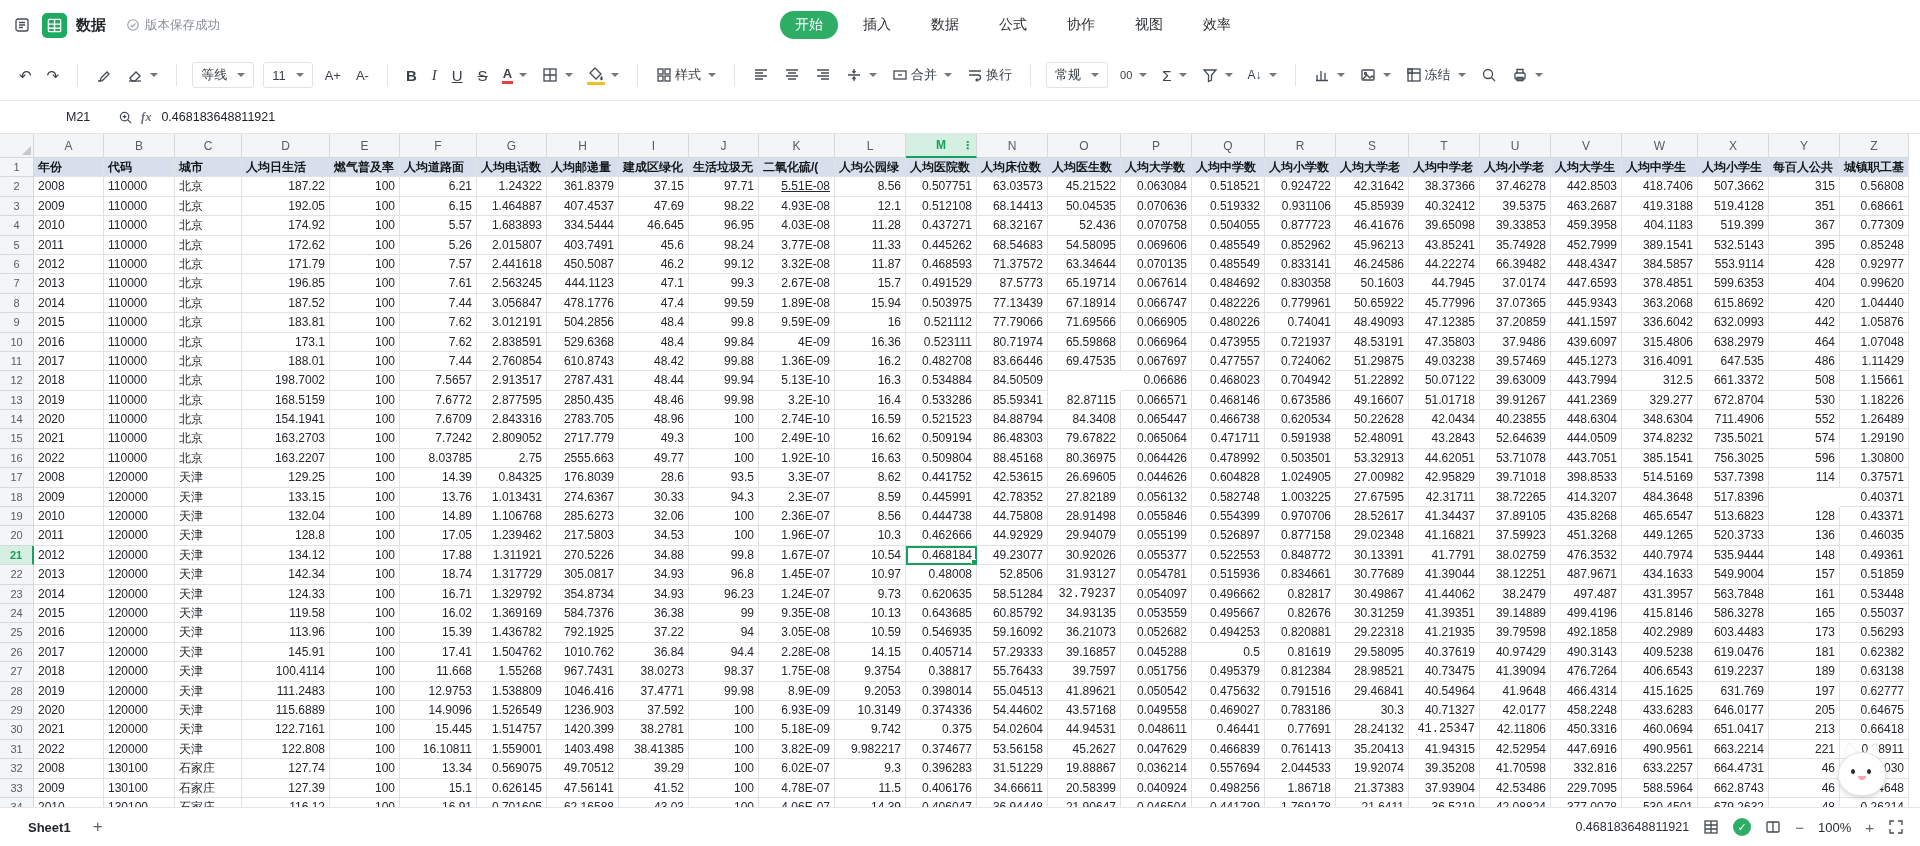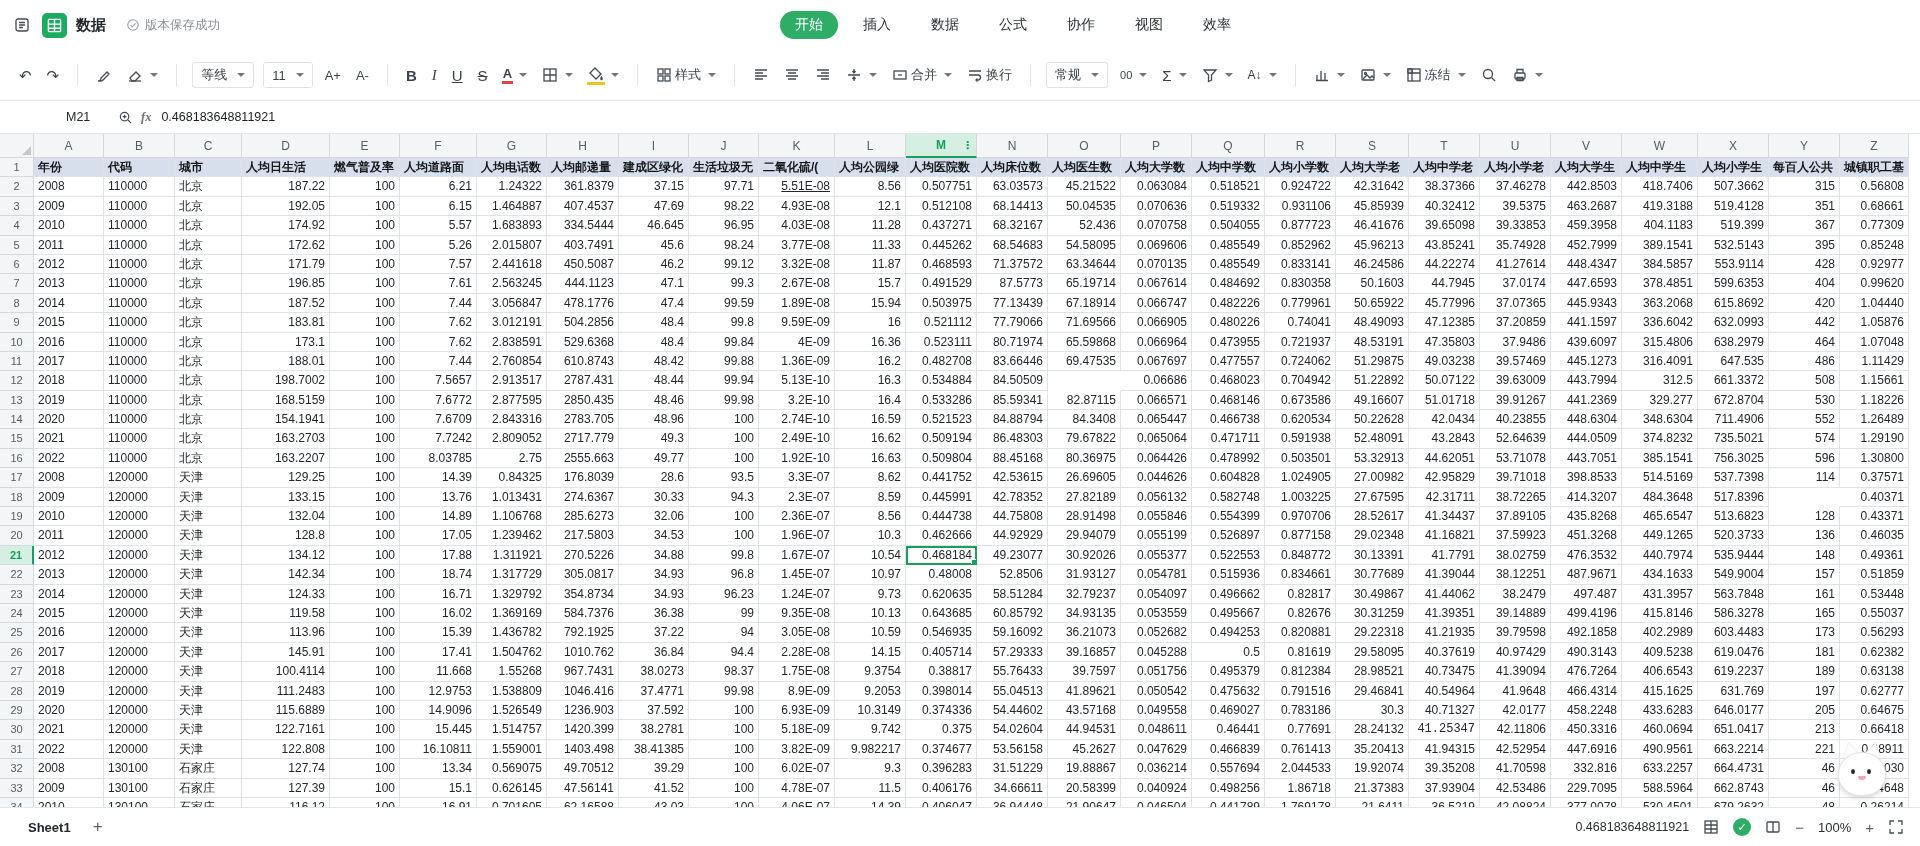--- a/index.html
+++ b/index.html
@@ -528,21 +528,21 @@
         <div class="cell ar" style="width: 76px;">3.32E-08</div>
         <div class="cell ar" style="width: 71px;">11.87</div>
         <div class="cell ar" style="width: 71px;">0.468593</div>
         <div class="cell ar" style="width: 71px;">71.37572</div>
         <div class="cell ar" style="width: 73px;">63.34644</div>
         <div class="cell ar" style="width: 71px;">0.070135</div>
         <div class="cell ar" style="width: 73px;">0.485549</div>
         <div class="cell ar" style="width: 71px;">0.833141</div>
         <div class="cell ar" style="width: 73px;">46.24586</div>
         <div class="cell ar" style="width: 71px;">44.22274</div>
-        <div class="cell ar" style="width: 71px;">41.27614</div>
+        <div class="cell ar" style="width: 71px;">66.39482</div>
         <div class="cell ar" style="width: 71px;">448.4347</div>
         <div class="cell ar" style="width: 76px;">384.5857</div>
         <div class="cell ar" style="width: 71px;">553.9114</div>
         <div class="cell ar" style="width: 71px;">428</div>
         <div class="cell ar" style="width: 69px;">0.92977</div>
       </div>
       <div class="grow">
         <div class="rh">7</div>
         <div class="cell al" style="width: 70px;">2013</div>
         <div class="cell al" style="width: 71px;">110000</div>
@@ -1015,21 +1015,21 @@
         <div class="cell ar" style="width: 70px;">100</div>
         <div class="cell ar" style="width: 77px;">16.71</div>
         <div class="cell ar" style="width: 70px;">1.329792</div>
         <div class="cell ar" style="width: 72px;">354.8734</div>
         <div class="cell ar" style="width: 70px;">34.93</div>
         <div class="cell ar" style="width: 70px;">96.23</div>
         <div class="cell ar" style="width: 76px;">1.24E-07</div>
         <div class="cell ar" style="width: 71px;">9.73</div>
         <div class="cell ar" style="width: 71px;">0.620635</div>
         <div class="cell ar" style="width: 71px;">58.51284</div>
-        <div class="cell ar" style="width: 73px;">32.79237</div>
+        <div class="cell ar" style="width: 73px; font-family: Liberation Mono, monospace;">32.79237</div>
         <div class="cell ar" style="width: 71px;">0.054097</div>
         <div class="cell ar" style="width: 73px;">0.496662</div>
         <div class="cell ar" style="width: 71px;">0.82817</div>
         <div class="cell ar" style="width: 73px;">30.49867</div>
         <div class="cell ar" style="width: 71px;">41.44062</div>
         <div class="cell ar" style="width: 71px;">38.2479</div>
         <div class="cell ar" style="width: 71px;">497.487</div>
         <div class="cell ar" style="width: 76px;">431.3957</div>
         <div class="cell ar" style="width: 71px;">563.7848</div>
         <div class="cell ar" style="width: 71px;">161</div>

